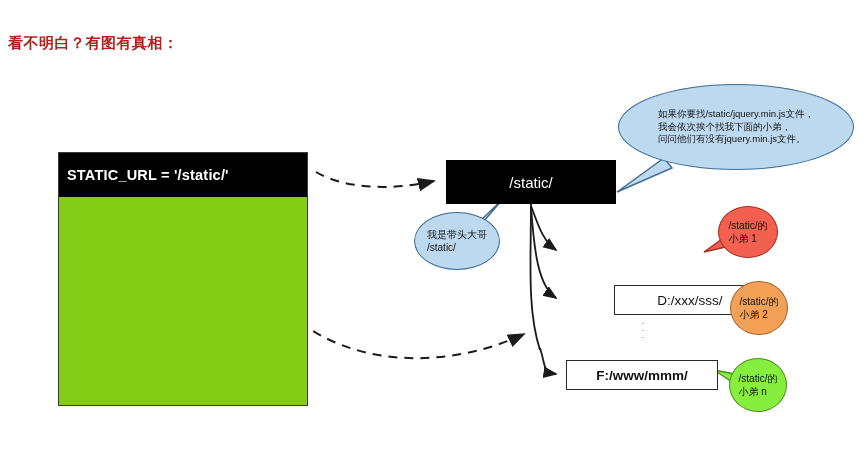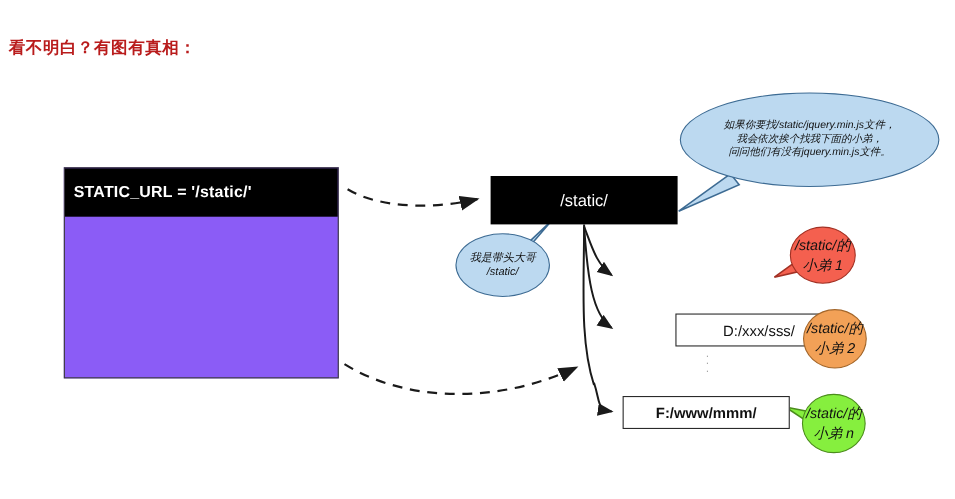--- a/index.html
+++ b/index.html
@@ -39,23 +39,23 @@
     width: 868px;
     height: 454px;
   }
 
   
   #settings-card {
     position: absolute;
     left: 58px;
     top: 152px;
     width: 250px;
-    height: 192px;
+    height: 254px;
     border: 1px solid #3a3a3a;
-    background: #8b5cf6;
+    background: #84cc16;
     box-sizing: border-box;
   }
   #settings-card-header {
     height: 44px;
     background: #000000;
     display: flex;
     align-items: center;
     box-sizing: border-box;
     padding-left: 8px;
   }
@@ -131,23 +131,22 @@
     text-align: center;
   }
   #vertical-ellipsis span { display: block; }
 
   
   .bubble {
     position: absolute;
     display: flex;
     align-items: center;
     justify-content: center;
-    text-align: center;
-    box-sizing: border-box;
-    font-style: italic;
+    text-align: left;
+    box-sizing: border-box;
   }
   .bubble .bubble-text {
     position: relative;
     z-index: 2;
     line-height: 1.35;
     white-space: pre-line;
   }
 
   #bubble-main {
     left: 618px;
@@ -174,21 +173,21 @@
   }
   #bubble-leader .bubble-text {
     font-size: 10px;
     color: #111111;
   }
 
   .minion {
     border-radius: 50%;
   }
   .minion .bubble-text {
-    font-size: 13px;
+    font-size: 10px;
     color: #111111;
   }
   #minion-1 {
     left: 718px;
     top: 206px;
     width: 60px;
     height: 52px;
     background: #f4604f;
     border: 1.4px solid #a33124;
   }

